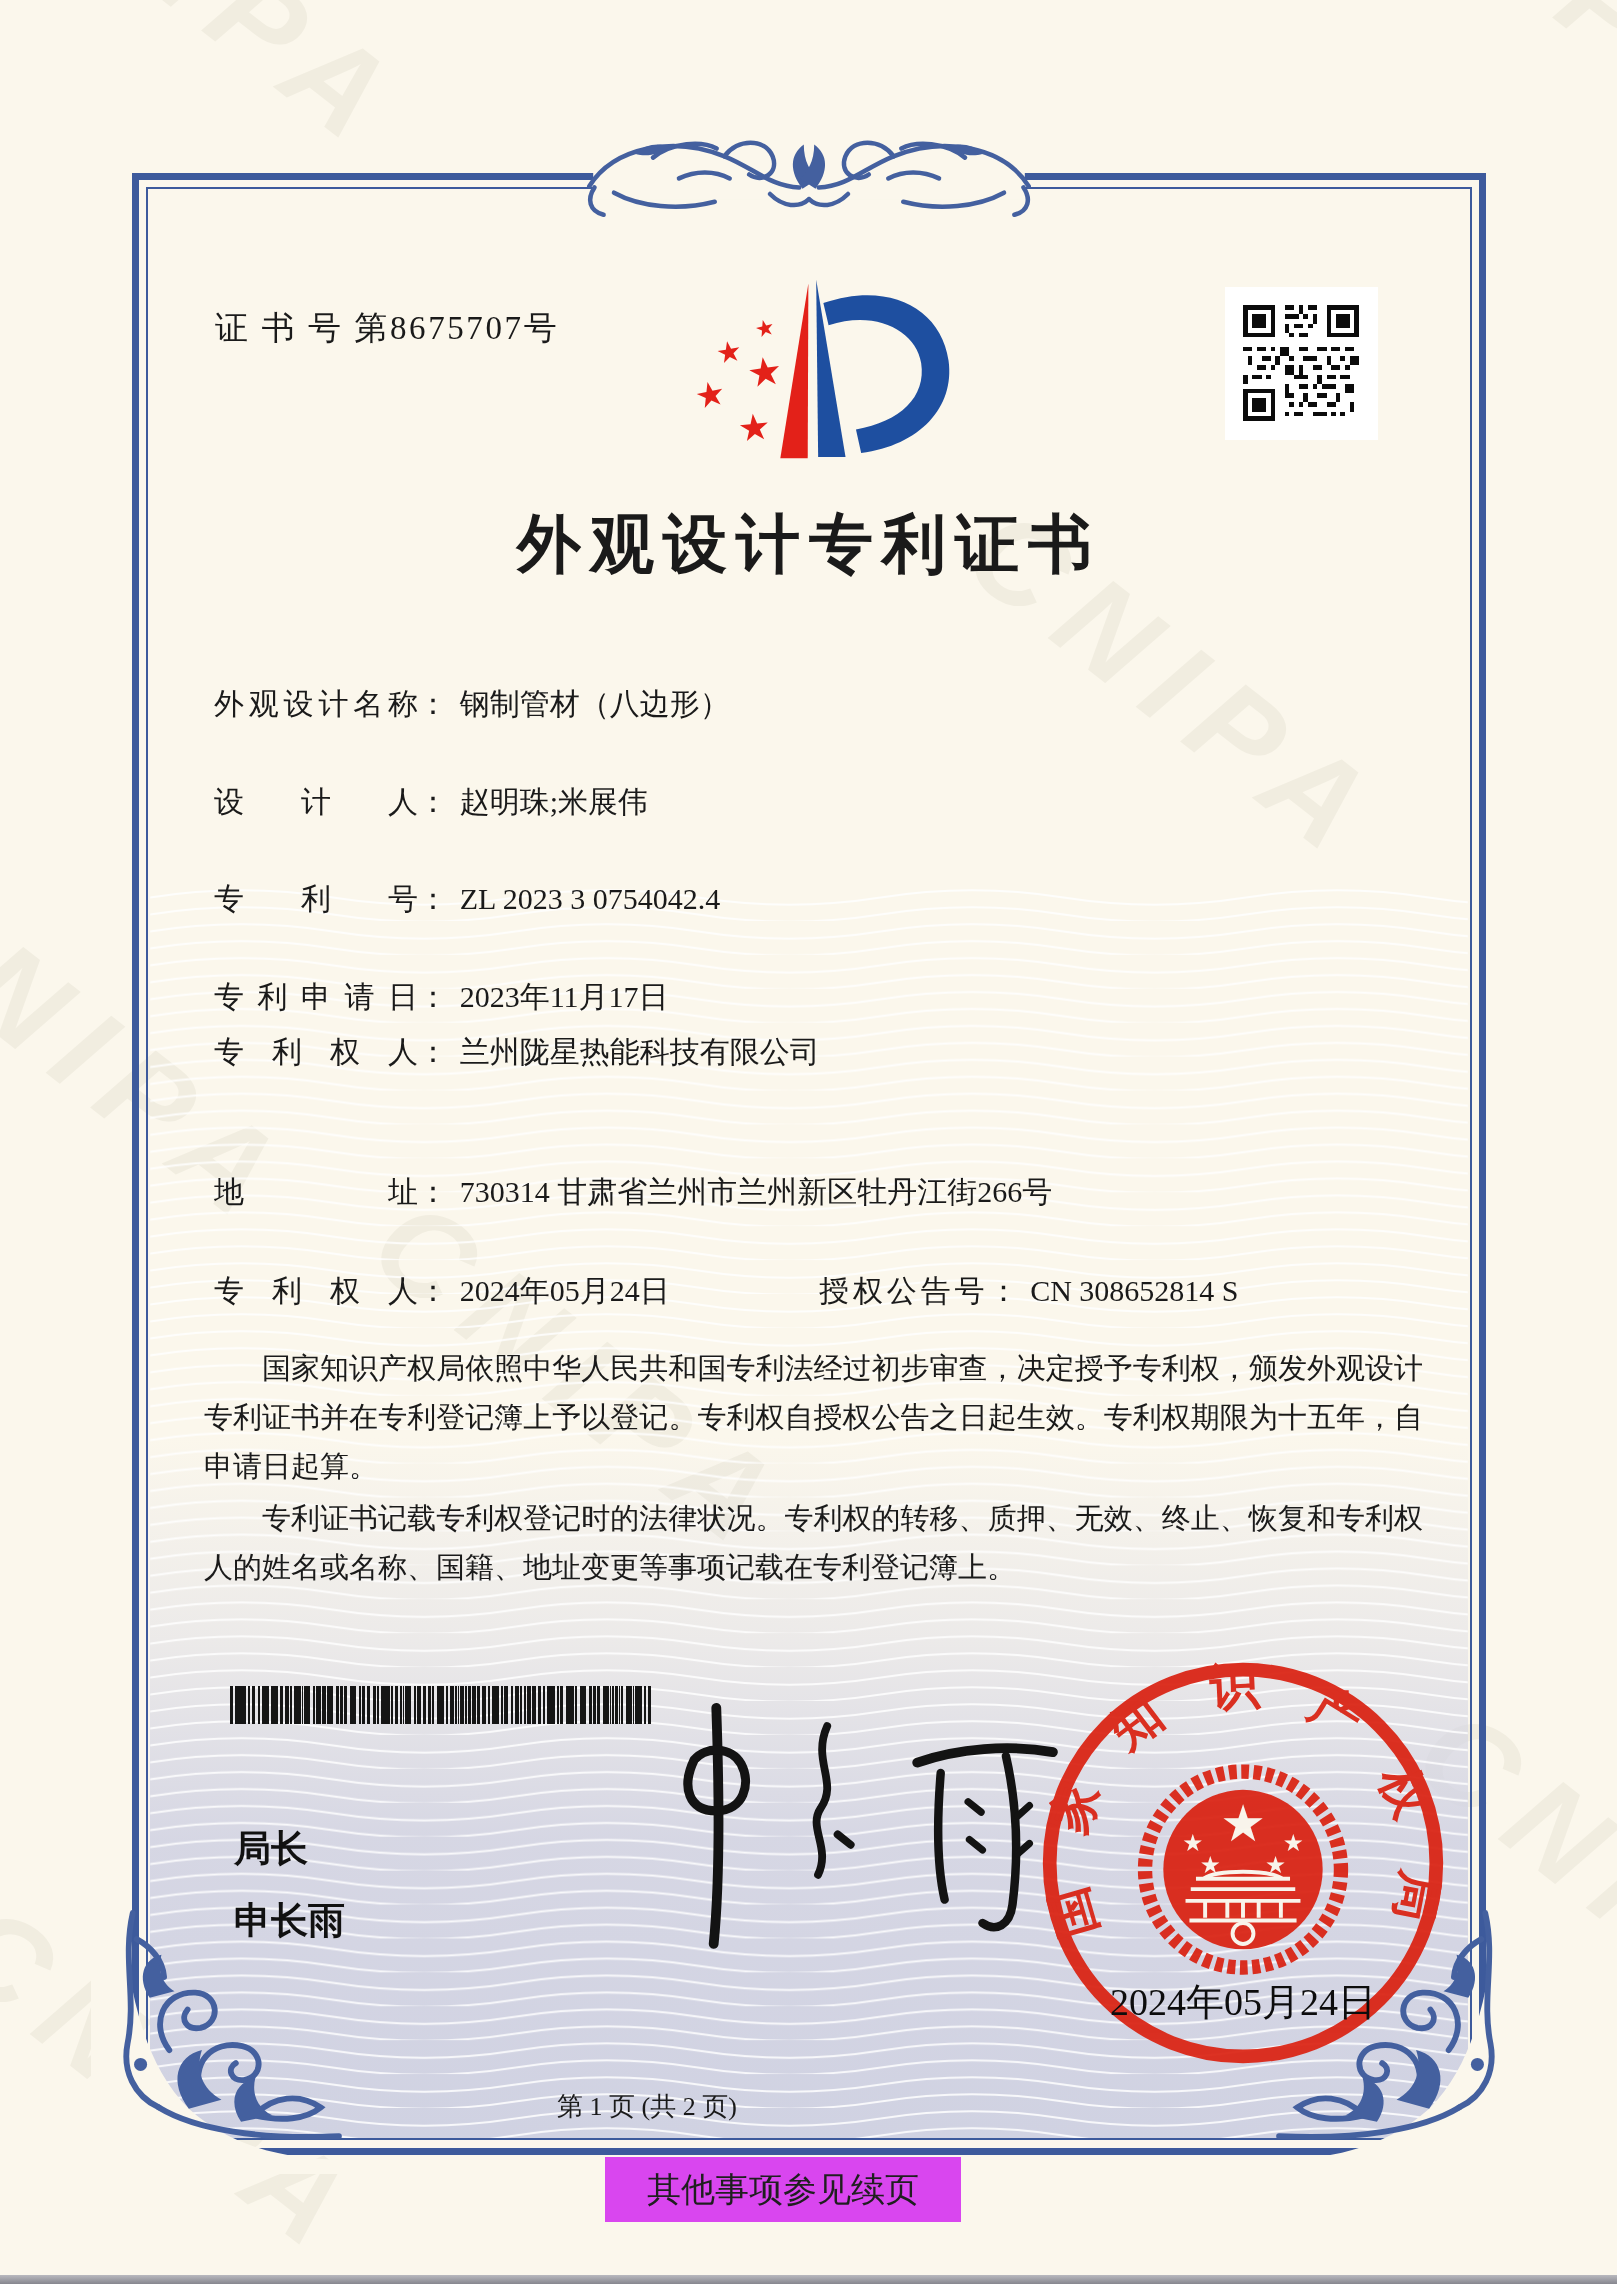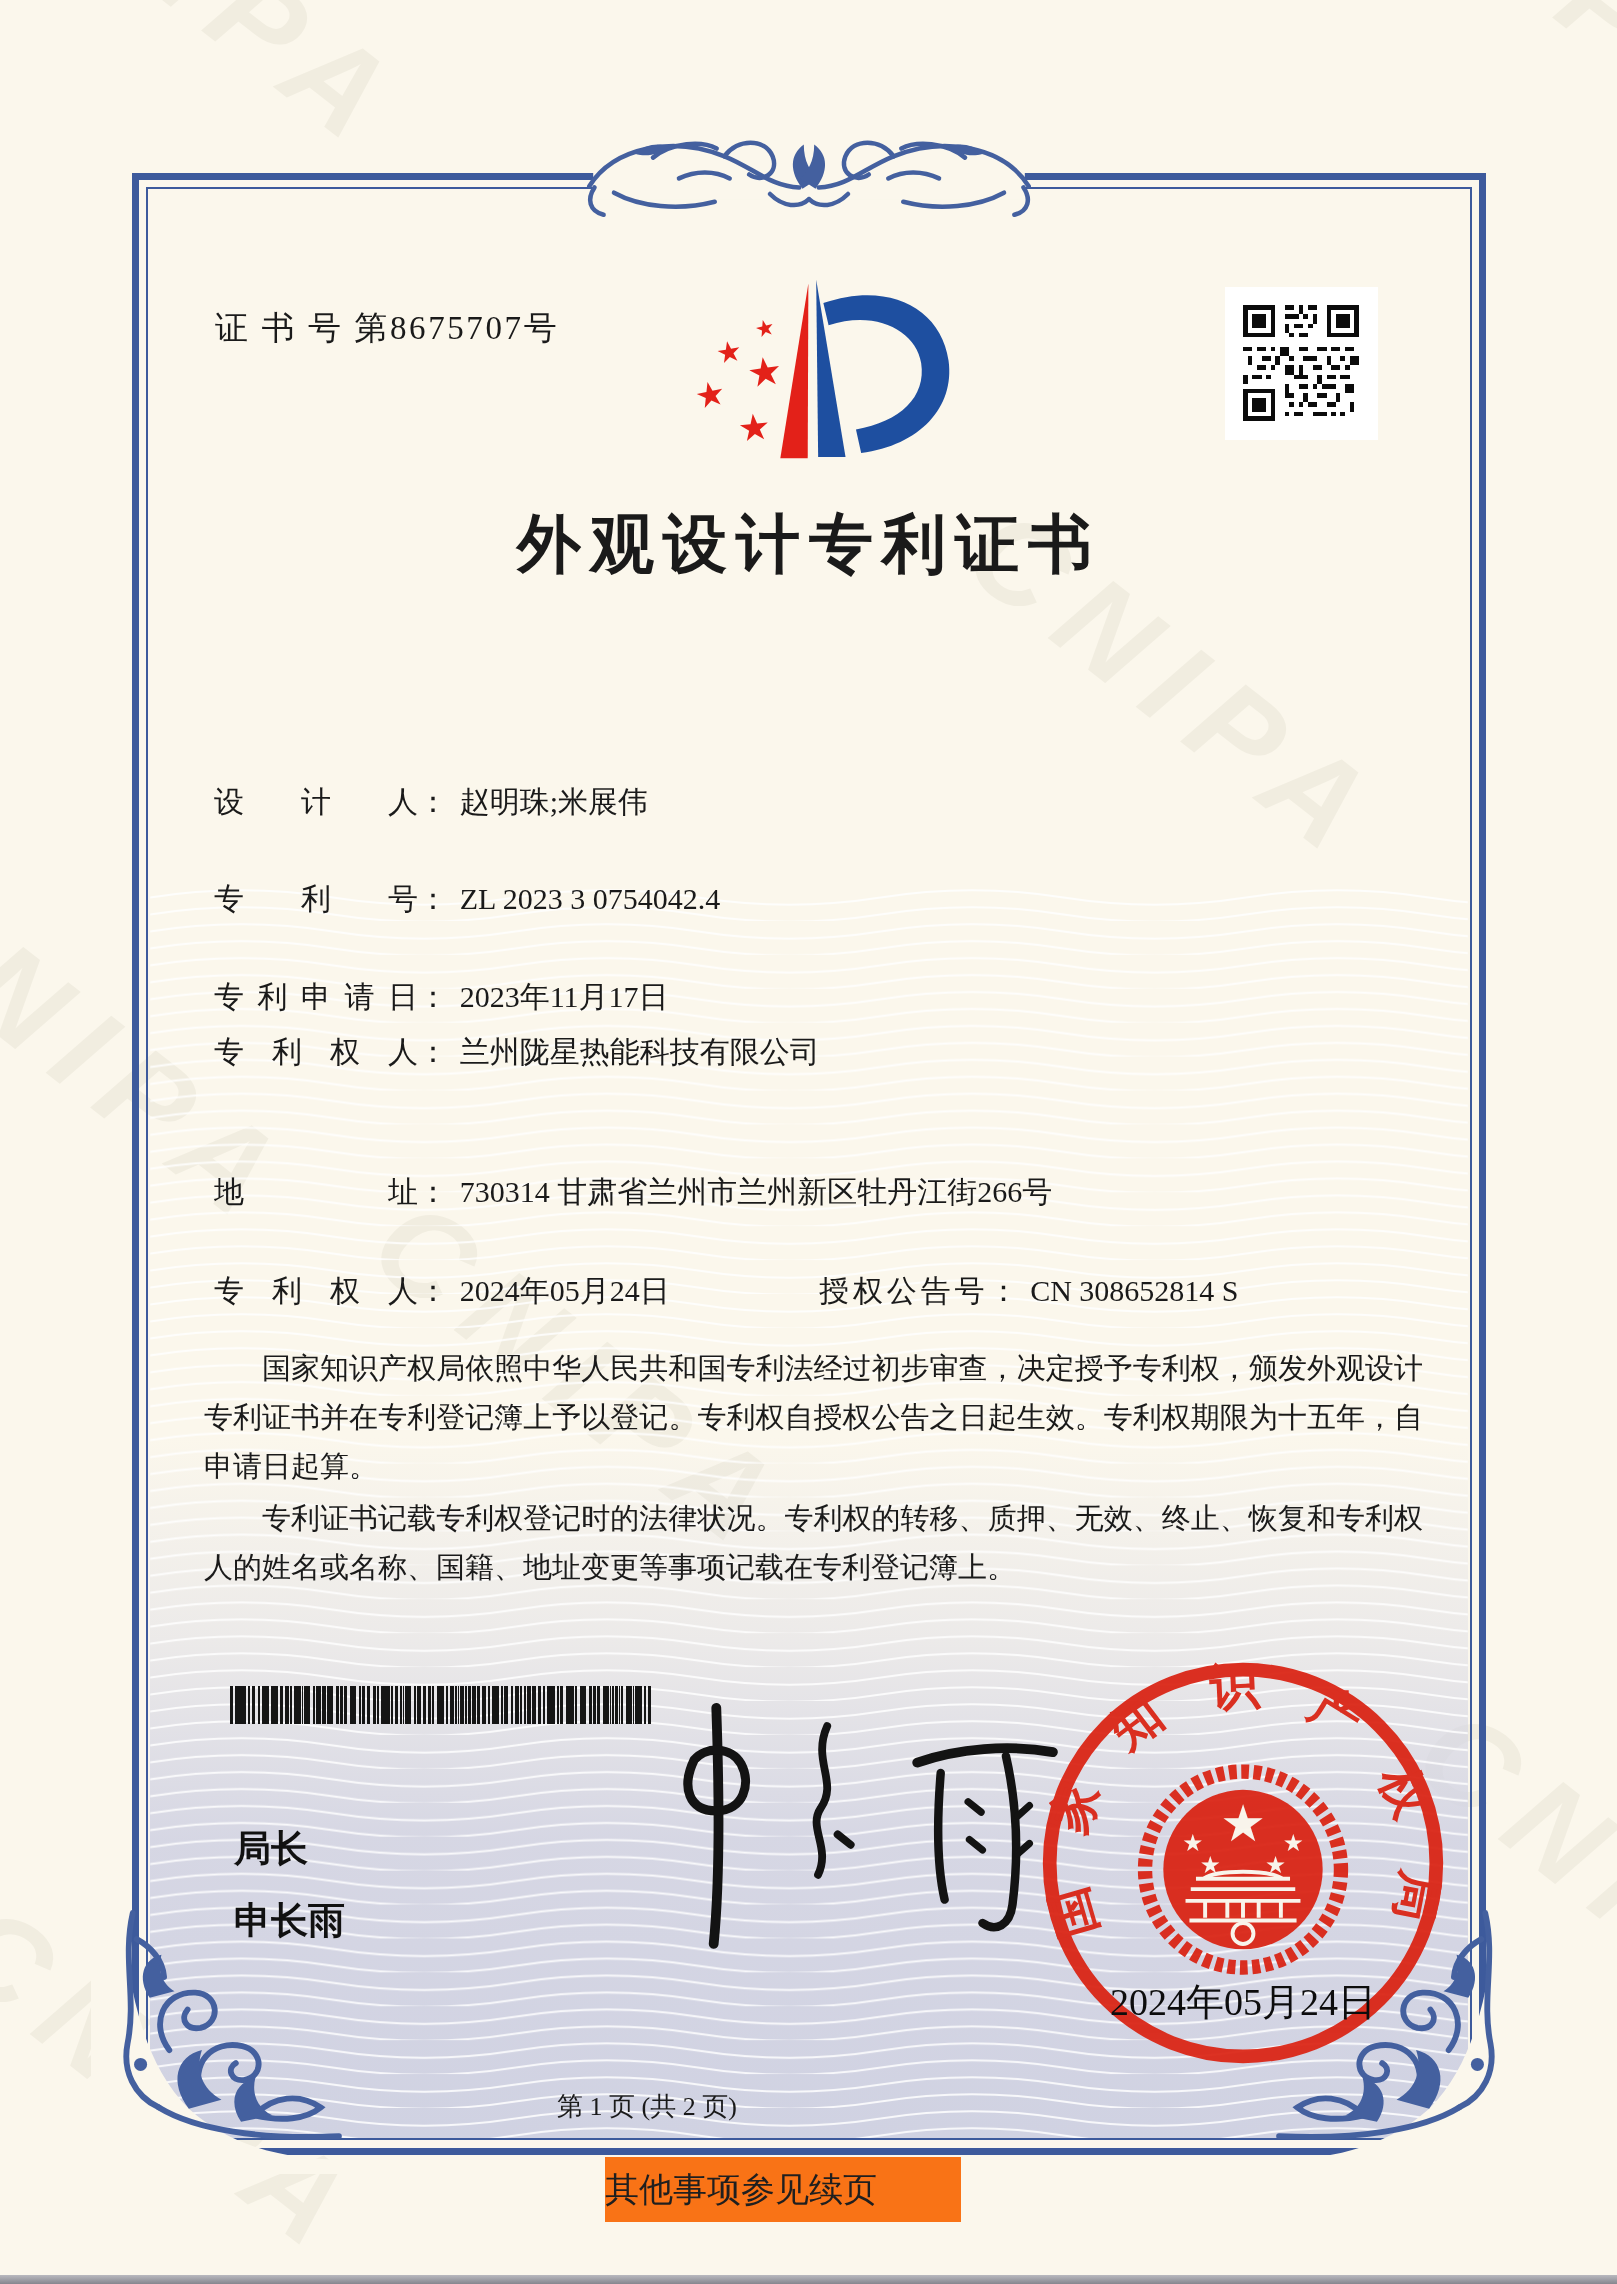--- a/index.html
+++ b/index.html
@@ -89,21 +89,21 @@
   .seal-date{
     position:absolute; z-index:7; left:1080px; top:1977px; width:326px;
     text-align:center; font-size:38px; color:#0d0d0d;
   }
   .page-footer{
     position:absolute; z-index:5; left:0; top:2089px; width:1294px;
     text-align:center; font-size:26px;
   }
   .cont-box{
     position:absolute; z-index:6; left:605px; top:2157px; width:356px; height:65px;
-    background:#f97316; line-height:65px;
+    background:#d946ef; text-align:center; line-height:65px;
     font-size:34px; color:#1f1f1f;
   }
   .bottom-strip{
     position:absolute; z-index:8; left:0; bottom:0; width:1618px; height:9px;
     background:linear-gradient(to bottom,#b9b9bf,#86868e);
   }
 </style>
 </head>
 <body>
 
@@ -221,20 +221,23 @@
             <path d="M1 1h5v5h-5z M19 1h5v5h-5z M1 19h5v5h-5z"></path>
           </g>
         <path d="M2 2h3v3h-3z M20 2h3v3h-3z M2 20h3v3h-3z"></path>
         <path d="M9 0h2v1h-2z M12 0h1v2h-1z M14 0h2v1h-2z M9 2h3v1h-3z M13 2h1v1h-1z M15 2h1v2h-1z M9 4h1v2h-1z M11 4h2v1h-2z M14 4h1v1h-1z M10 6h1v1h-1z M12 6h2v1h-2z M0 9h2v1h-2z M3 9h2v1h-2z M6 9h1v1h-1z M8 9h2v2h-2z M12 9h2v1h-2z M16 9h2v1h-2z M19 9h2v1h-2z M22 9h2v1h-2z M1 11h1v2h-1z M4 11h2v1h-2z M7 11h1v2h-1z M10 11h1v1h-1z M13 11h3v1h-3z M18 11h1v2h-1z M21 11h1v1h-1z M23 11h2v2h-2z M3 13h2v1h-2z M6 13h1v1h-1z M9 13h2v2h-2z M12 13h1v2h-1z M15 13h2v1h-2z M19 13h2v1h-2z M22 13h1v1h-1z M0 15h1v2h-1z M2 15h2v1h-2z M5 15h1v1h-1z M11 15h3v1h-3z M16 15h1v2h-1z M18 15h2v1h-2z M21 15h2v1h-2z M9 17h1v2h-1z M12 17h2v1h-2z M15 17h1v1h-1z M17 17h3v1h-3z M22 17h2v2h-2z M9 19h2v1h-2z M13 19h1v2h-1z M16 19h2v1h-2z M20 19h1v2h-1z M10 21h1v1h-1z M12 21h1v1h-1z M14 21h2v1h-2z M18 21h2v1h-2z M23 21h1v2h-1z M9 23h1v1h-1z M11 23h2v1h-2z M15 23h3v1h-3z M19 23h1v1h-1z M21 23h1v1h-1z"></path>
       </g>
     </svg>
   </div>
 
   <div class="title">外观设计专利证书</div>
 
+  <div class="row" style="top:684px;">
+    <span class="flabel">外观设计名称</span><span class="colon">：</span><span>钢制管材（八边形）</span>
+  </div>
   <div class="row" style="top:782px;">
     <span class="flabel">设计人</span><span class="colon">：</span><span>赵明珠;米展伟</span>
   </div>
   <div class="row" style="top:879px;">
     <span class="flabel">专利号</span><span class="colon">：</span><span>ZL 2023 3 0754042.4</span>
   </div>
   <div class="row" style="top:977px;">
     <span class="flabel">专利申请日</span><span class="colon">：</span><span>2023年11月17日</span>
   </div>
   <div class="row" style="top:1032px;">

